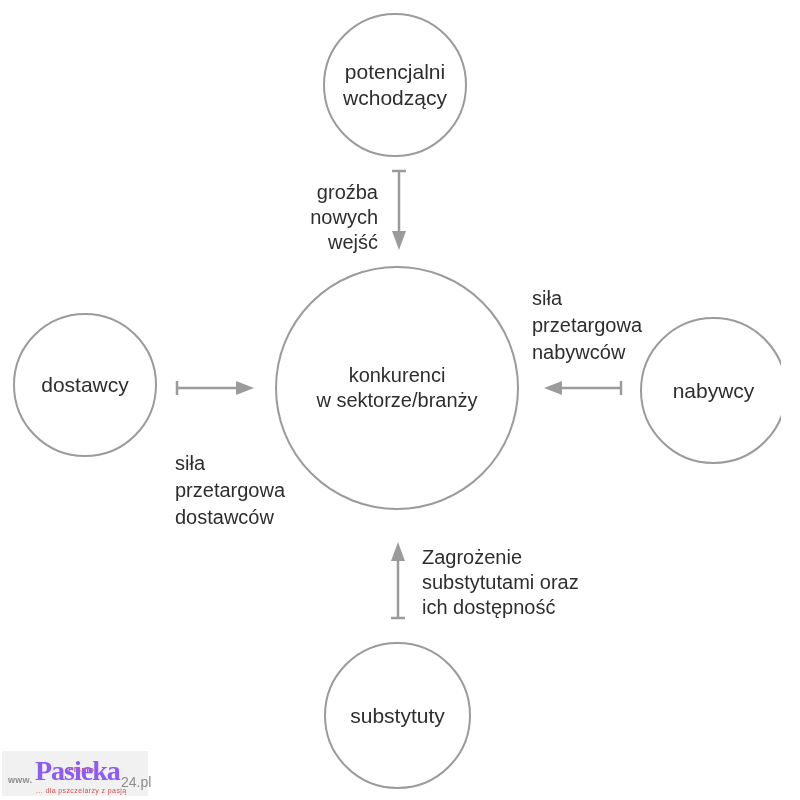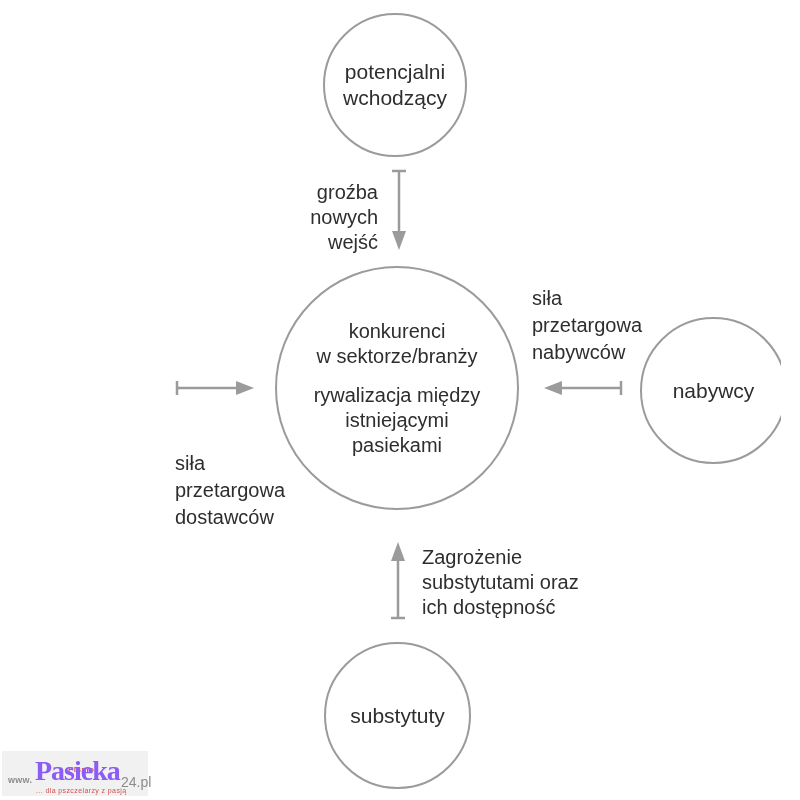--- a/index.html
+++ b/index.html
@@ -115,27 +115,25 @@
     <g stroke="#9b9b9b" fill="#9b9b9b">
       <line x1="391" y1="618" x2="405" y2="618" stroke-width="2.5"></line>
       <line x1="398" y1="618" x2="398" y2="559" stroke-width="2.5"></line>
       <polygon points="391,561 405,561 398,542" stroke="none"></polygon>
     </g>
   </svg>
 
   <div class="node node-top">potencjalni
 wchodzący</div>
 
+  <div class="node node-left">dostawcy</div>
 
   <div class="node node-center">
     <div class="para">konkurenci
 w sektorze/branży</div>
-    <div class="para">rywalizacja między
-istniejącymi
-pasiekami</div>
   </div>
 
   <div class="node node-right">nabywcy</div>
 
   <div class="node node-bottom">substytuty</div>
 
   <div class="edge-label label-threat">groźba
 nowych
 wejść</div>
 

